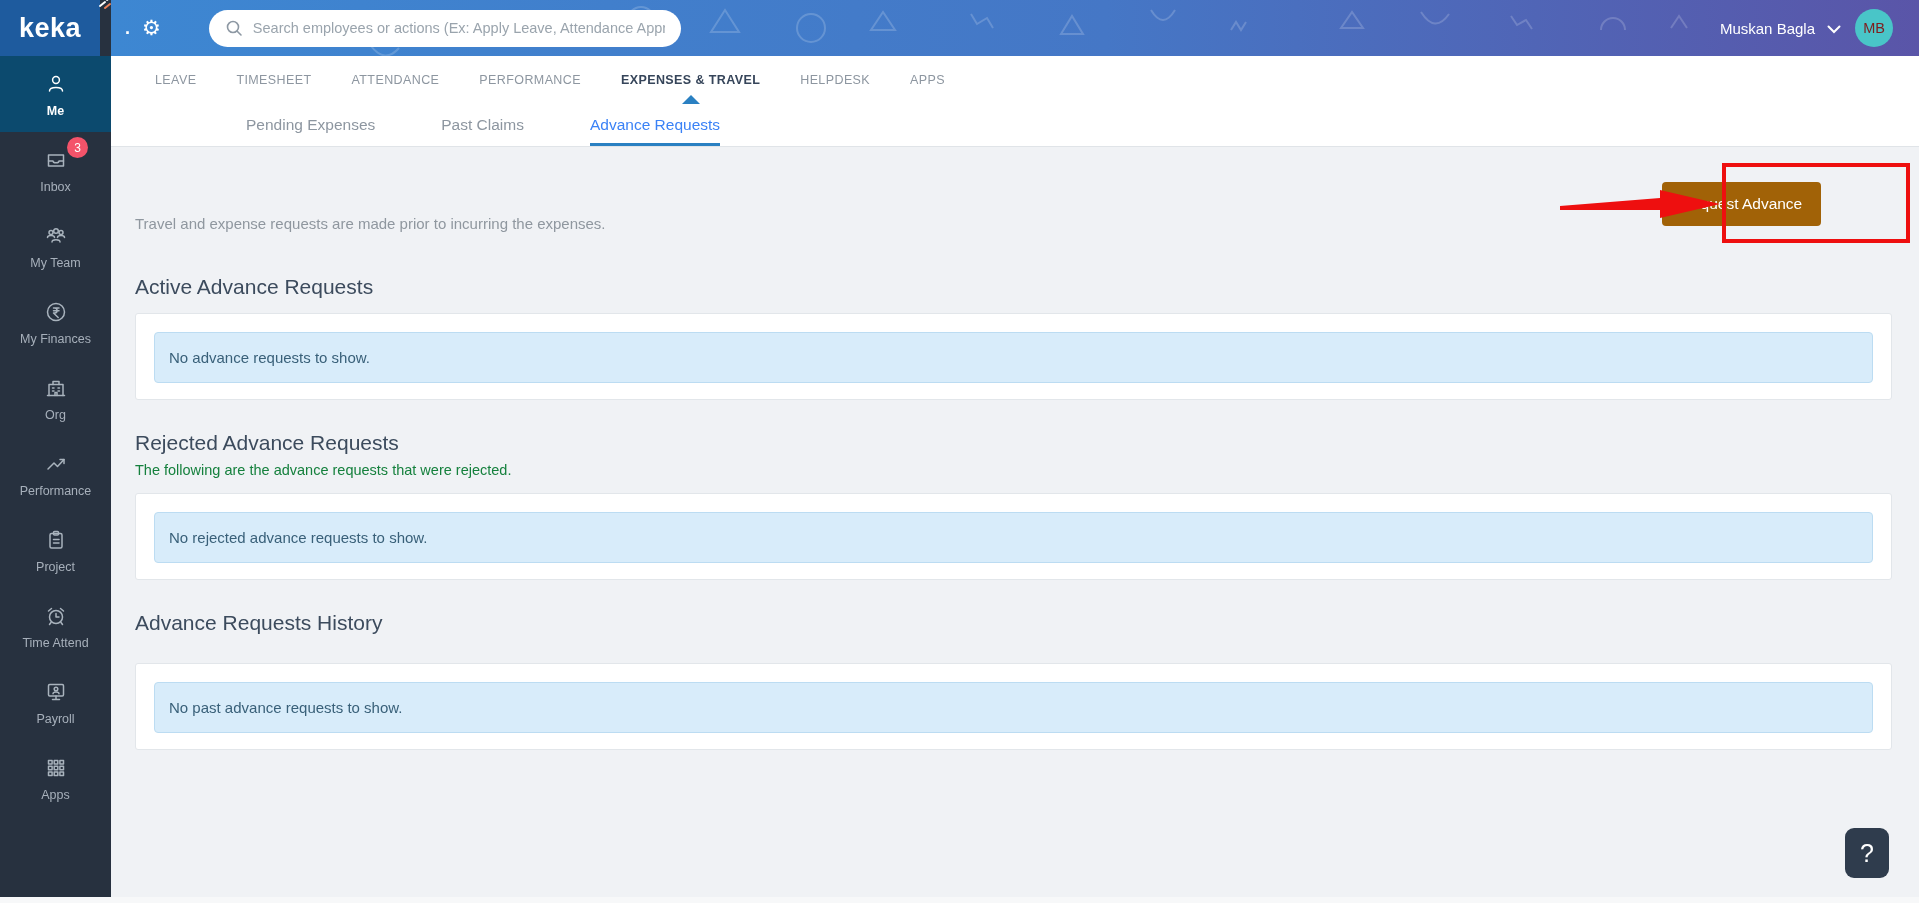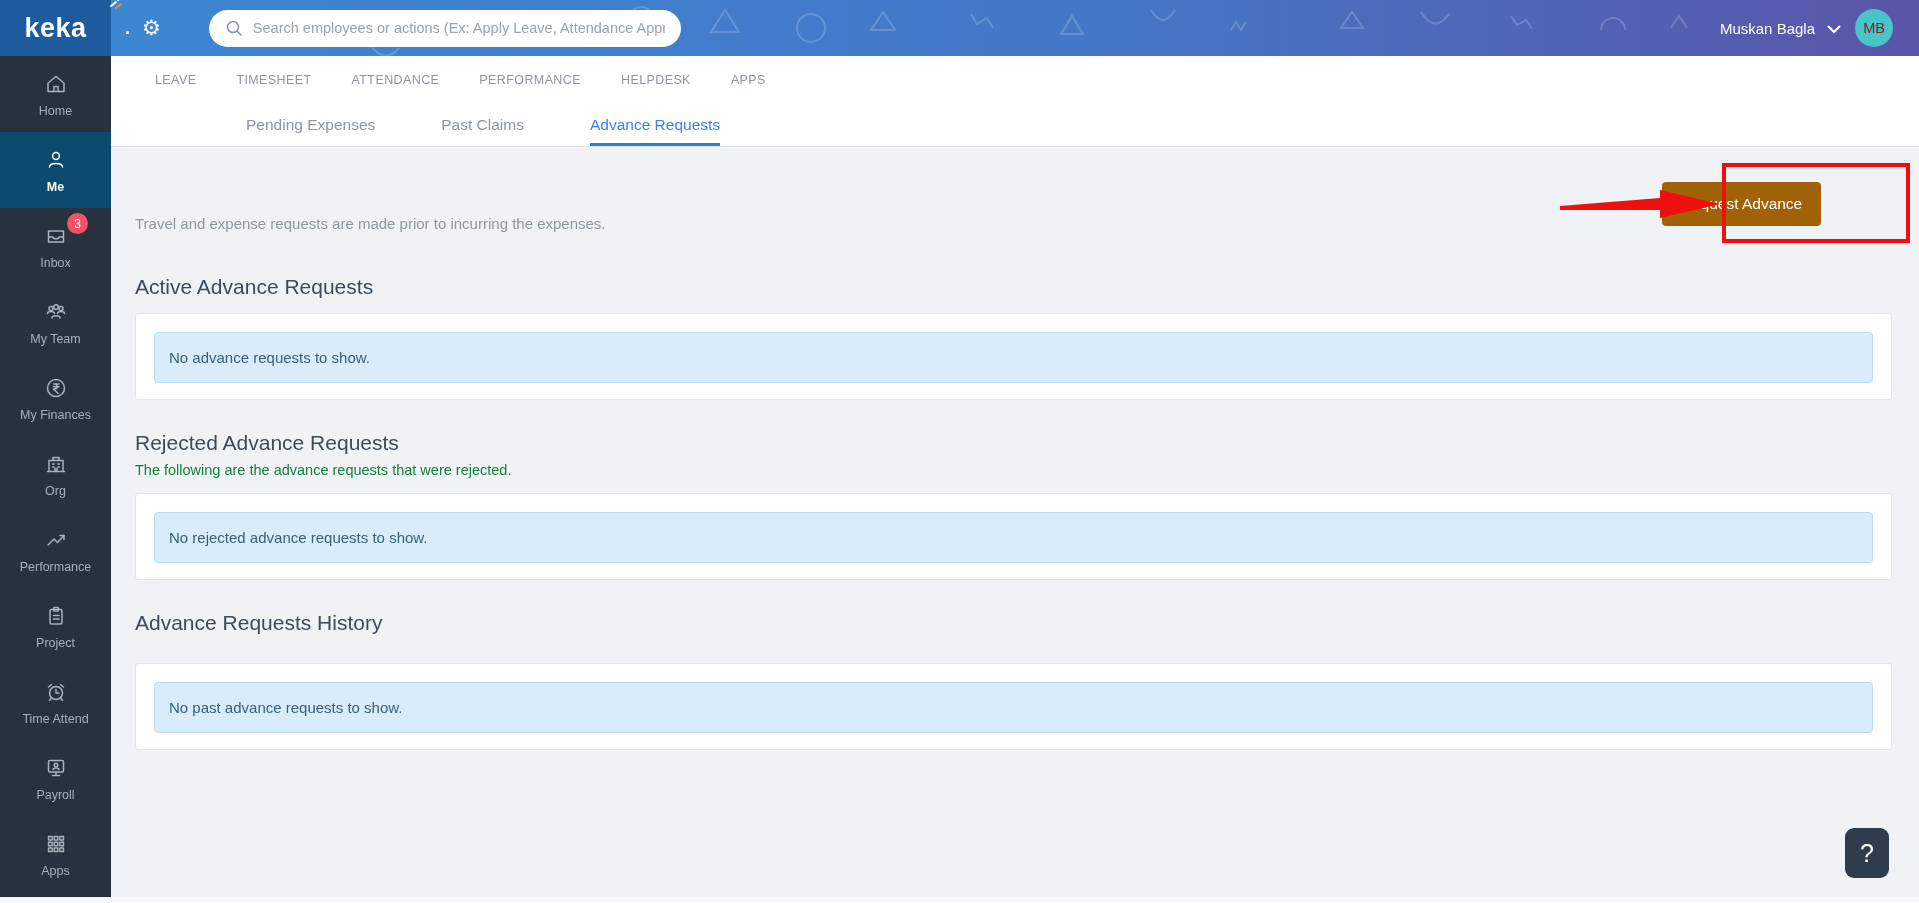--- a/index.html
+++ b/index.html
@@ -2,21 +2,21 @@
 <html><head>
 <meta charset="utf-8">
 <style>
   * { margin:0; padding:0; box-sizing:border-box; }
   html,body { width:1919px; height:903px; overflow:hidden; background:#ffffff;
     font-family:"Liberation Sans","DejaVu Sans",sans-serif; }
   .app { position:relative; width:1919px; height:903px; }
 
   
   .sidebar { position:absolute; left:0; top:0; width:111px; height:897px; background:#27313f; z-index:5; }
-  .logo { position:absolute; left:0; top:0; width:111px; height:56px; background:#1e5b9e;
+  .logo { position:absolute; left:0; top:0; width:100px; height:56px; background:#1e5b9e;
     display:flex; align-items:center; justify-content:center; }
   .logo-text { color:#fff; font-weight:bold; font-size:27px; letter-spacing:.5px; position:relative; }
   .logo-spark { position:absolute; right:-16px; top:-7px; }
   .sb-items { position:absolute; top:56px; left:0; width:111px; }
   .sb-item { position:relative; height:76px; display:flex; flex-direction:column;
     align-items:center; justify-content:center; cursor:pointer; }
   .sb-item .ico { height:26px; display:flex; align-items:center; justify-content:center; }
   .sb-item .lbl { margin-top:7px; font-size:12.5px; color:#a7b0bb; }
   .sb-item.active { background:#0c4a6e; }
   .sb-item.active .lbl { color:#ffffff; font-weight:bold; }
@@ -91,29 +91,20 @@
     <div class="logo">
       <span class="logo-text">keka</span>
       <svg class="logo-spark" width="18" height="16" viewBox="0 0 18 16">
         <path d="M2 13 L7 9" stroke="#fff" stroke-width="2" stroke-linecap="round"></path>
         <path d="M7 15 L12 11" stroke="#ef8258" stroke-width="2" stroke-linecap="round"></path>
         <path d="M9 7 L14 3" stroke="#fff" stroke-width="2" stroke-linecap="round"></path>
       </svg>
     </div>
     <div class="sb-items">
 
-      <div class="sb-item">
-        <span class="ico">
-          <svg width="24" height="24" viewBox="0 0 24 24">
-              <path d="M4 11 L12 4.5 L20 11 V19.5 H4 Z"></path>
-              <path d="M10 19.5 V14.5 H14 V19.5"></path>
-            </svg>
-        </span>
-        <span class="lbl">Home</span>
-      </div>
 
       <div class="sb-item active">
         <span class="ico">
           <svg width="24" height="24" viewBox="0 0 24 24">
               <circle cx="12" cy="8" r="3.4"></circle>
               <path d="M5.5 19 C5.5 14.2 18.5 14.2 18.5 19"></path>
             </svg>
         </span>
         <span class="lbl">Me</span>
       </div>
@@ -274,20 +265,24 @@
       </div>
     <div class="mtab">
         <span>TIMESHEET</span>
       </div>
     <div class="mtab">
         <span>ATTENDANCE</span>
       </div>
     <div class="mtab">
         <span>PERFORMANCE</span>
       </div>
+    <div class="mtab active">
+      <span>EXPENSES &amp; TRAVEL</span>
+      <span class="caret"></span>
+    </div>
     <div class="mtab">
         <span>HELPDESK</span>
       </div>
     <div class="mtab">
         <span>APPS</span>
       </div>
   </div>
 
   <div class="subnav">
     <div class="stab">Pending Expenses</div>

